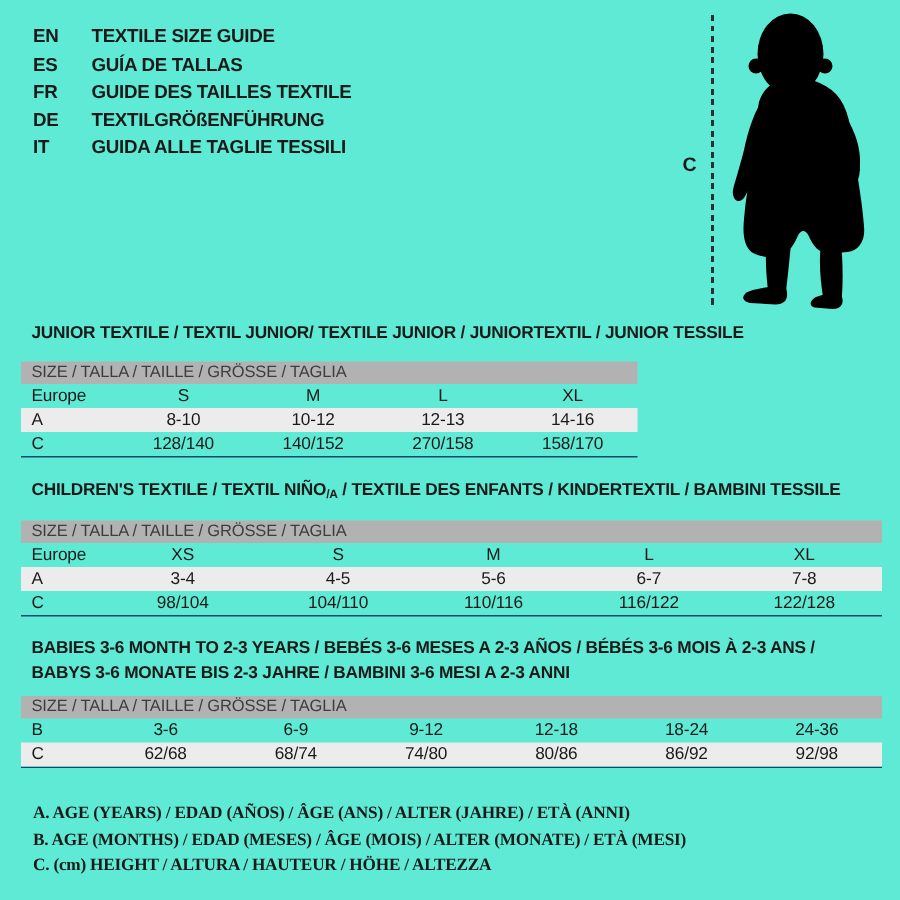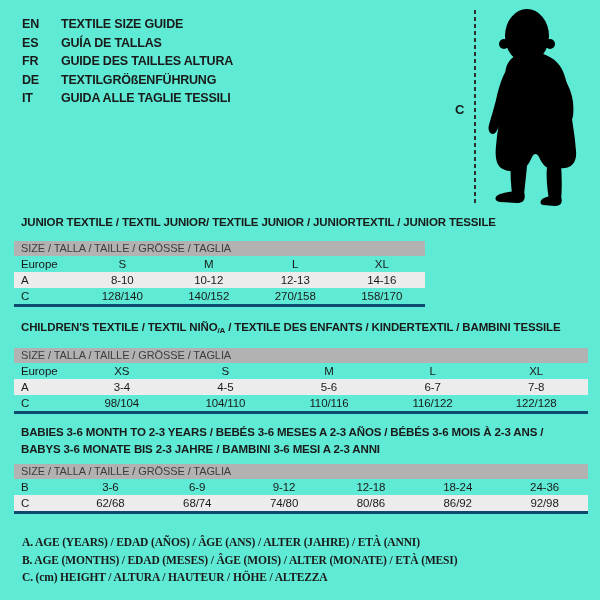--- a/index.html
+++ b/index.html
@@ -13,21 +13,21 @@
   .lang-code{width:39px;flex:0 0 39px;}
   
   .dash-line{position:absolute;left:474px;top:10px;width:2px;height:196px;
     background:repeating-linear-gradient(to bottom,#2e2e2e 0 4px,transparent 4px 7px);}
   .measure-c{position:absolute;left:455px;top:102px;font-weight:bold;font-size:13px;letter-spacing:-0.2px;}
   .baby-svg{position:absolute;left:487px;top:6px;}
   
   .section{position:absolute;left:14px;}
   .section-title{font-weight:bold;font-size:11.5px;line-height:17px;letter-spacing:-0.15px;padding-left:7px;white-space:nowrap;}
   .section-title .sub{font-size:8px;vertical-align:-2px;}
-  .size-table{border-bottom:3px solid #0c4a6e;}
+  .size-table{border-bottom:1px solid #0c4a6e;}
   .table-header{background:#b2b2b2;color:#3d3d3d;font-size:11px;height:15px;line-height:15px;padding-left:7px;letter-spacing:-0.1px;}
   .t-row{display:flex;height:16px;line-height:16px;font-size:11.5px;letter-spacing:-0.1px;}
   .t-rows .t-row:nth-child(2n){background:#ececec;}
   .t-label{padding-left:7px;flex:0 0 auto;}
   .t-cell{flex:1 1 0;text-align:center;}
   
   .footnotes{position:absolute;left:22px;top:534px;font-family:Liberation Serif, serif;}
   .footnote{font-weight:bold;font-size:11.5px;line-height:17.6px;letter-spacing:-0.15px;white-space:nowrap;}
 </style>
 </head>
@@ -39,21 +39,21 @@
     <div class="lang-row">
       <span class="lang-code">EN</span>
       <span class="lang-label">TEXTILE SIZE GUIDE</span>
     </div>
     <div class="lang-row">
       <span class="lang-code">ES</span>
       <span class="lang-label">GUÍA DE TALLAS</span>
     </div>
     <div class="lang-row">
       <span class="lang-code">FR</span>
-      <span class="lang-label">GUIDE DES TAILLES ALTURA</span>
+      <span class="lang-label">GUIDE DES TAILLES TEXTILE</span>
     </div>
     <div class="lang-row">
       <span class="lang-code">DE</span>
       <span class="lang-label">TEXTILGRÖßENFÜHRUNG</span>
     </div>
     <div class="lang-row">
       <span class="lang-code">IT</span>
       <span class="lang-label">GUIDA ALLE TAGLIE TESSILI</span>
     </div>
   </div>

